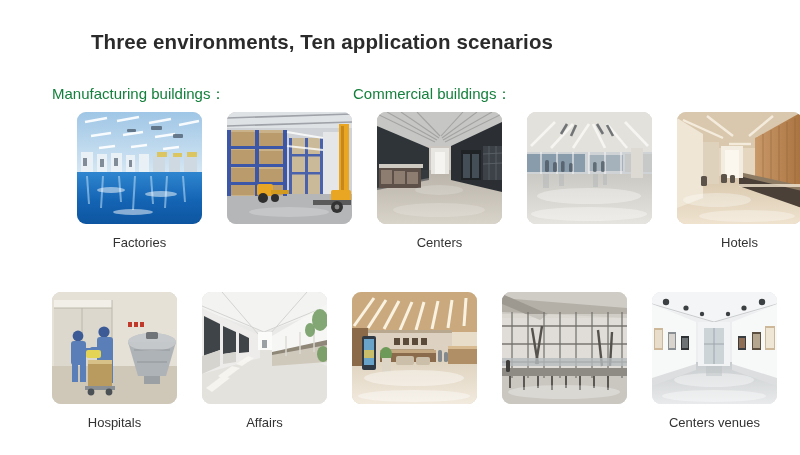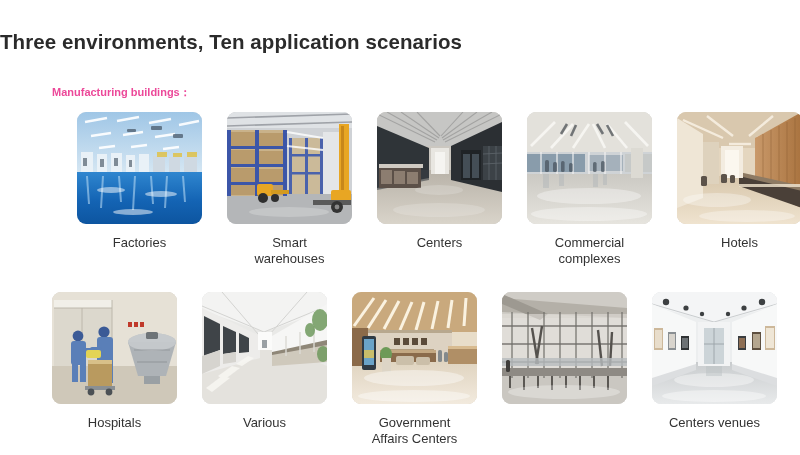--- a/index.html
+++ b/index.html
@@ -18,33 +18,33 @@
     height: 455px;
     background: #ffffff;
   }
 
   
   .page-title {
     position: absolute;
     top: 30px;
     left: 0;
     width: 644px;
-    text-align: left;
+    text-align: center;
     font-size: 20.5px;
     font-weight: bold;
     color: #2b2b2b;
     letter-spacing: 0.1px;
   }
 
   
   .section-header {
     position: absolute;
-    font-size: 11px;
-    font-weight: bold;
-    color: #ec4899;
+    font-size: 15px;
+    font-weight: normal;
+    color: #15803d;
     white-space: nowrap;
   }
   #hdr-manufacturing { left: 52px; top: 85px; }
   #hdr-commercial    { left: 353px; top: 85px; }
   #hdr-institutions  { left: 52px; top: 268px; }
 
   
   .row {
     position: absolute;
     left: 52px;
@@ -82,20 +82,21 @@
   }
 </style>
 </head>
 <body>
 
 <div class="page">
 
   <div class="page-title">Three environments, Ten application scenarios</div>
 
   <div class="section-header" id="hdr-manufacturing">Manufacturing buildings：</div>
+  <div class="section-header" id="hdr-commercial">Commercial buildings：</div>
 
   <div class="row" id="row-1">
 
     <div class="card">
       <div class="thumb">
         <svg viewBox="0 0 125 112" preserveAspectRatio="none">
           <defs>
             <linearGradient id="fgCeil" x1="0" y1="0" x2="0" y2="1">
               <stop offset="0%" stop-color="#9fc6e6"></stop>
                 <stop offset="100%" stop-color="#d6e7f3"></stop>
@@ -226,22 +227,20 @@
 
           <rect x="30" y="72" width="16" height="12" rx="2" fill="#e8a623"></rect>
           <rect x="44" y="78" width="18" height="4" fill="#d39a20"></rect>
           <circle cx="36" cy="86" r="5" fill="#2f2f2f"></circle>
           <circle cx="48" cy="86" r="4" fill="#2f2f2f"></circle>
           <g fill="#ffffff" opacity=".22">
             <ellipse cx="62" cy="100" rx="40" ry="5"></ellipse>
           </g>
         </svg>
       </div>
-      <div class="caption">Smart
-warehouses</div>
     </div>
 
     <div class="card">
       <div class="thumb">
         <svg viewBox="0 0 125 112" preserveAspectRatio="none">
           <defs>
             <linearGradient id="ofFloor" x1="0" y1="0" x2="0" y2="1">
               <stop offset="0%" stop-color="#b8b2a8"></stop>
                 <stop offset="100%" stop-color="#d9d4ca"></stop>
             </linearGradient>
@@ -354,22 +353,20 @@
               <rect x="32" y="62" width="5" height="12"></rect>
             <rect x="66" y="62" width="5" height="13"></rect>
               <rect x="76" y="62" width="4" height="11"></rect>
           </g>
           <g fill="#ffffff" opacity=".35">
             <ellipse cx="62" cy="84" rx="52" ry="8"></ellipse>
             <ellipse cx="62" cy="102" rx="58" ry="7"></ellipse>
           </g>
         </svg>
       </div>
-      <div class="caption">Commercial
-complexes</div>
     </div>
 
     <div class="card">
       <div class="thumb">
         <svg viewBox="0 0 125 112" preserveAspectRatio="none">
           <defs>
             <linearGradient id="htFloor" x1="0" y1="0" x2="0" y2="1">
               <stop offset="0%" stop-color="#d8c7ac"></stop>
                 <stop offset="100%" stop-color="#efe3cf"></stop>
             </linearGradient>
@@ -529,21 +526,21 @@
           <rect x="56" y="40" width="14" height="18" fill="#fbfbfa"></rect>
           <rect x="60" y="48" width="5" height="8" fill="#9aa0a4"></rect>
 
           <g fill="#f7f6f2" opacity=".9">
             <polygon points="16,84 30,74 38,76 22,88"></polygon>
             <polygon points="34,72 46,64 52,66 40,74"></polygon>
             <polygon points="4,96 20,84 28,86 10,100"></polygon>
           </g>
         </svg>
       </div>
-      <div class="caption">Various</div>
+      <div class="caption">Affairs</div>
     </div>
 
     <div class="card">
       <div class="thumb">
         <svg viewBox="0 0 125 112" preserveAspectRatio="none">
           <defs>
             <linearGradient id="govFl" x1="0" y1="0" x2="0" y2="1">
               <stop offset="0%" stop-color="#ded2bd"></stop>
                 <stop offset="100%" stop-color="#f2eade"></stop>
             </linearGradient>
@@ -595,22 +592,20 @@
             <rect x="86" y="58" width="4" height="12" rx="1.6"></rect>
             <rect x="92" y="60" width="4" height="10" rx="1.6"></rect>
           </g>
 
           <g fill="#ffffff" opacity=".4">
             <ellipse cx="62" cy="86" rx="50" ry="8"></ellipse>
             <ellipse cx="62" cy="104" rx="56" ry="6"></ellipse>
           </g>
         </svg>
       </div>
-      <div class="caption">Government
-Affairs Centers</div>
     </div>
 
     <div class="card">
       <div class="thumb">
         <svg viewBox="0 0 125 112" preserveAspectRatio="none">
           <rect width="125" height="112" fill="#dcd9d4"></rect>
           <rect y="0" width="125" height="26" fill="#cfccc6"></rect>
           <rect y="80" width="125" height="32" fill="#cac7c1"></rect>
 
           <polygon points="0,6 125,16 125,26 0,20" fill="#b4b0a8"></polygon>

